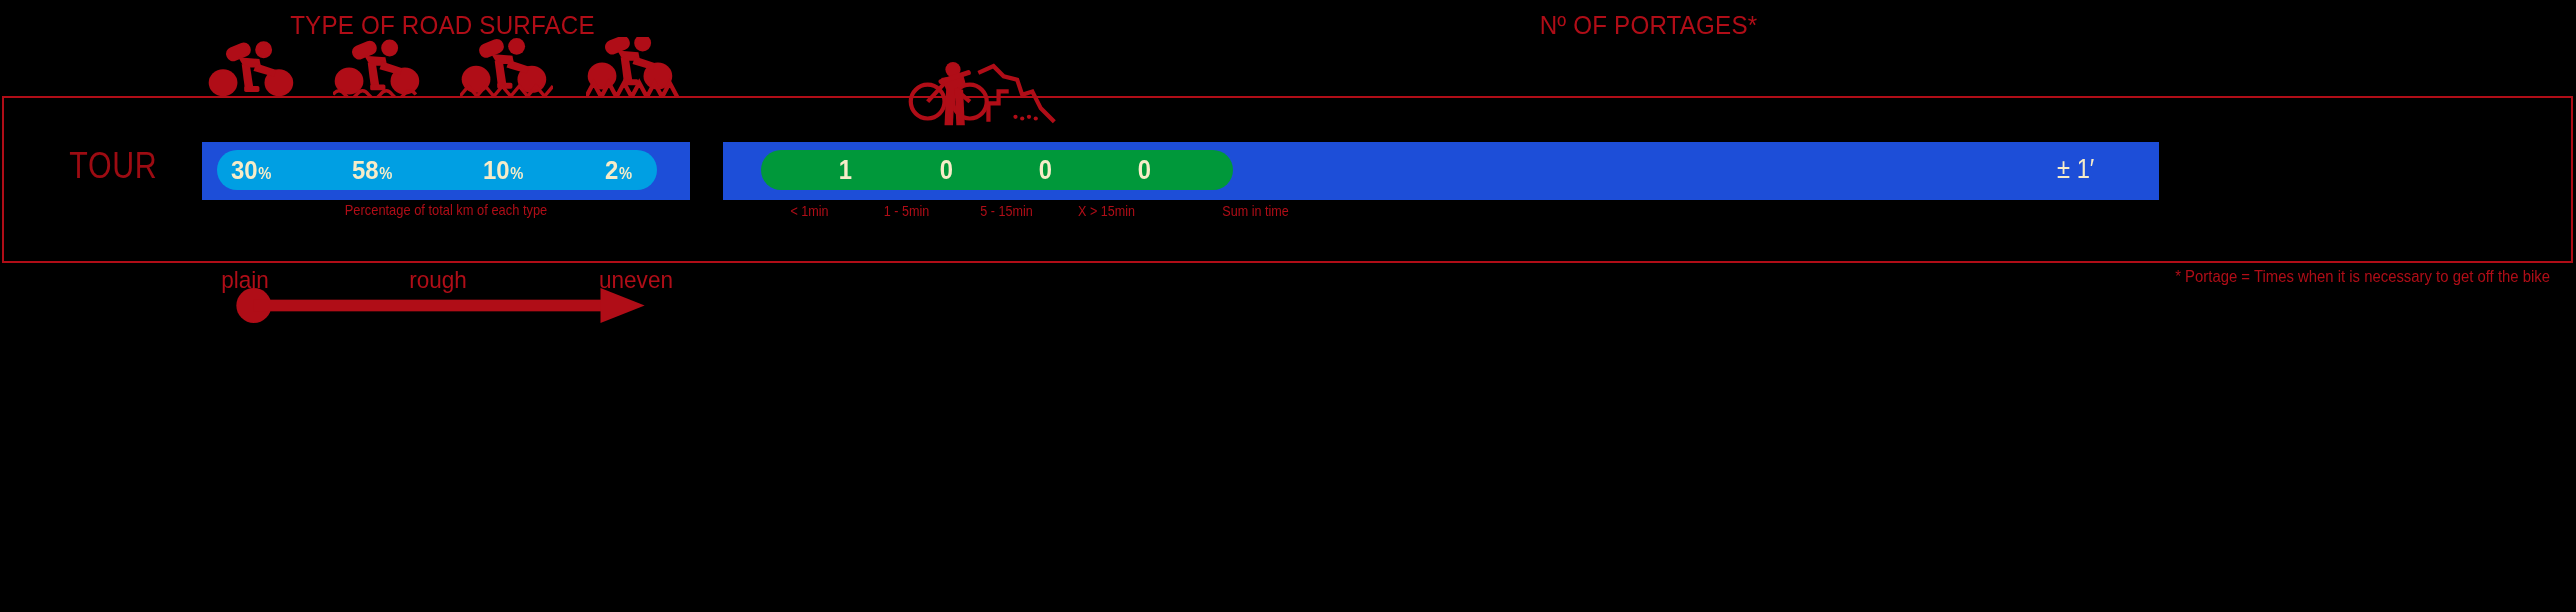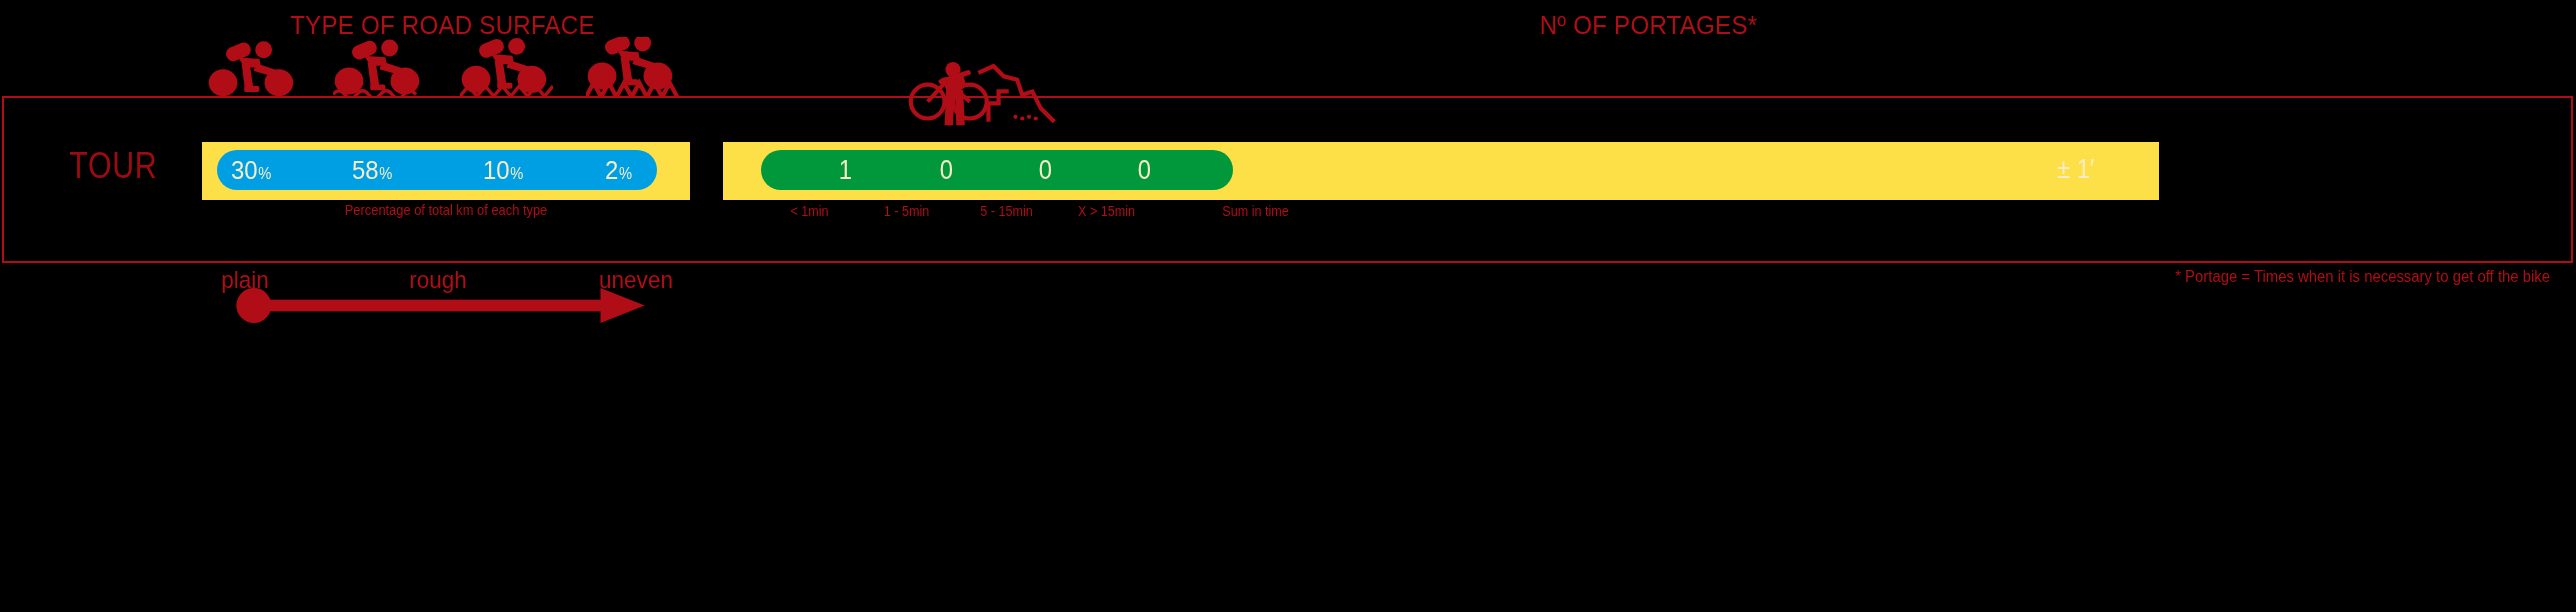--- a/index.html
+++ b/index.html
@@ -33,21 +33,21 @@
 
   
   #tour-label{
     position:absolute;left:51px;top:137px;width:152px;text-align:center;
     color:#9d0b12;font-size:37px;letter-spacing:0.8px;
     font-family:"Liberation Sans", sans-serif;
     transform:scaleX(.82);transform-origin:left top;white-space:nowrap;
   }
 
   
-  .redpanel{position:absolute;background:#fde047;}
+  .redpanel{position:absolute;background:#1d4ed8;font-weight:bold;}
   #panel-surface{left:202px;top:134px;width:488px;height:58px;}
   #panel-portage{left:723px;top:134px;width:1436px;height:58px;}
 
   
   .pill{
     position:absolute;border-radius:34px;display:flex;align-items:center;
     box-sizing:border-box;
   }
   #pill-surface{left:15px;top:8.4px;width:440px;height:40px;background:#009fe3;}
   #pill-portage{left:38px;top:8.4px;width:472px;height:40px;background:#00983a;}

